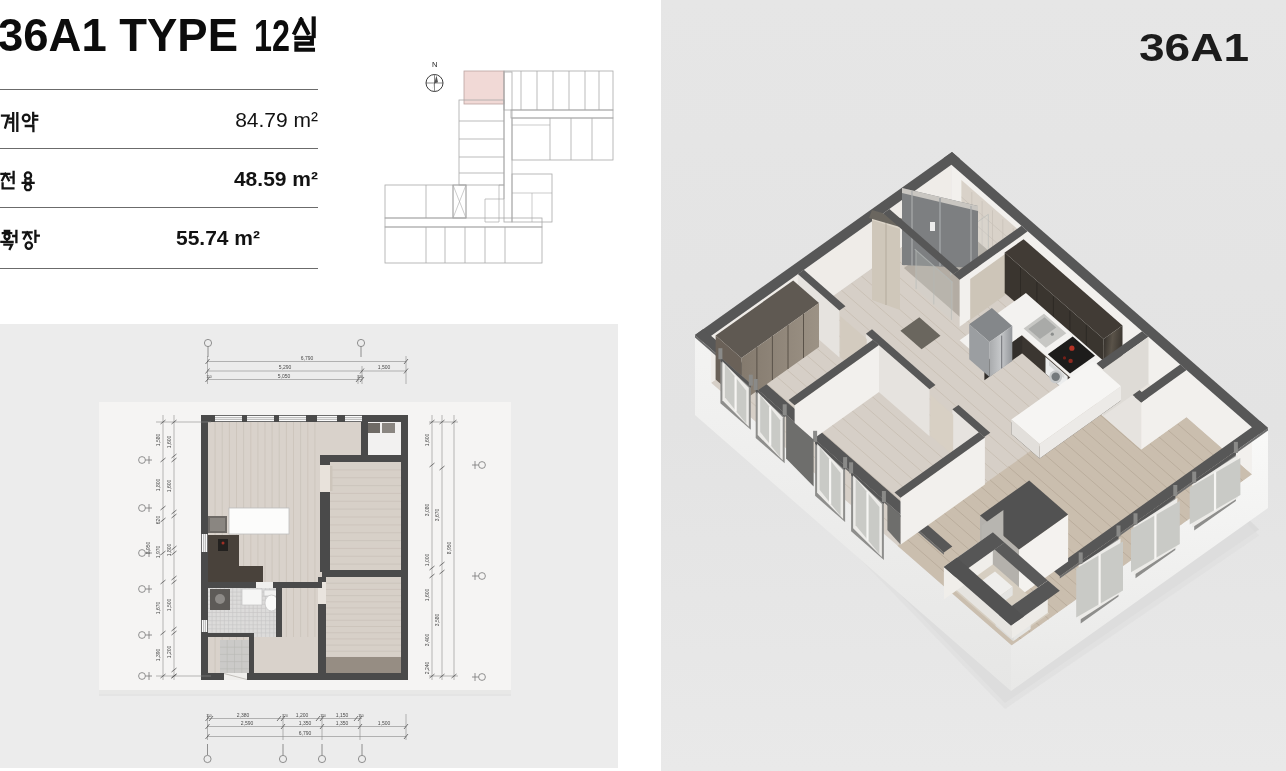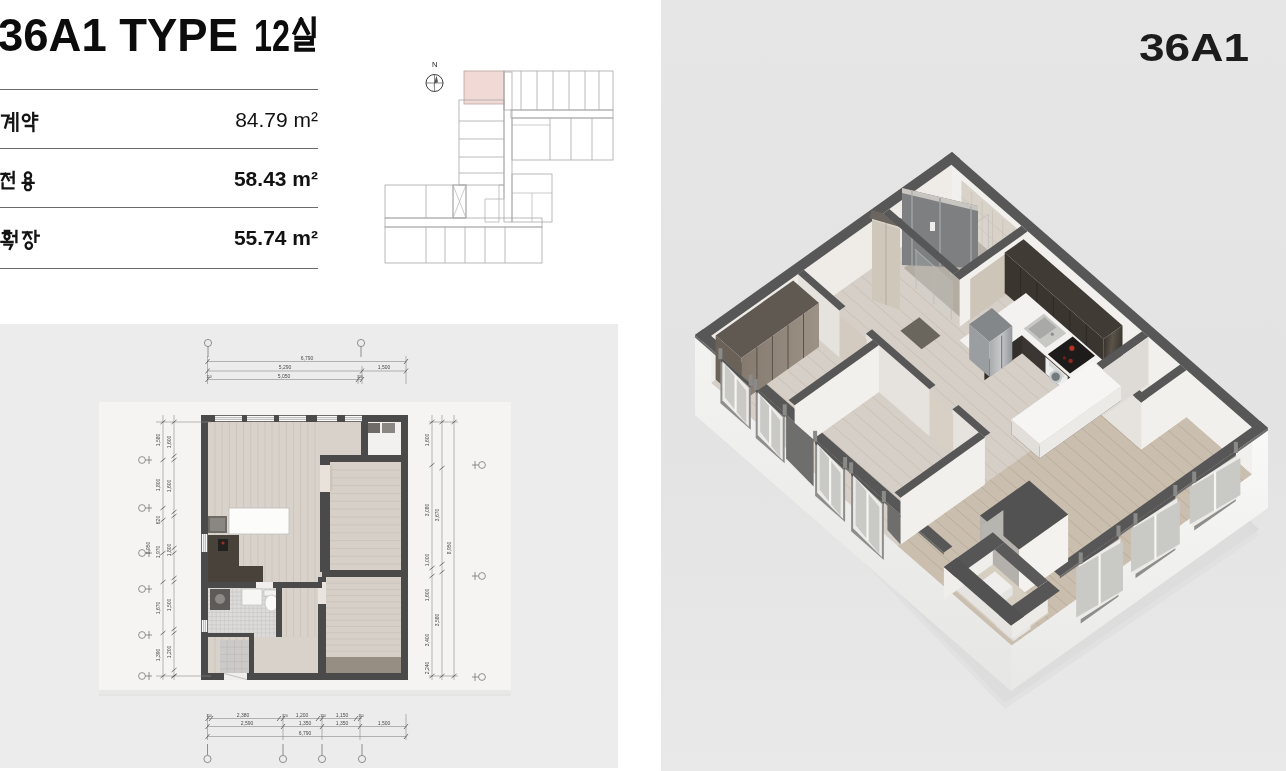--- a/index.html
+++ b/index.html
@@ -56,21 +56,21 @@
       </g>
       <g transform="translate(21.6,0)">
         <g transform="translate(0,0) scale(1.0)" fill="none" stroke="#141414" stroke-width="2.3" stroke-linecap="square">
           <circle cx="6.4" cy="4.4" r="3.1"></circle>
           <path d="M3.8,8.9 L3.8,11.6 M9,8.9 L9,11.6 M1,11.8 L12,11.8"></path>
           <circle cx="6.4" cy="16.2" r="3.0"></circle>
         </g>
       </g>
     </g>
   </svg>
-<div class="abs" style="left:118px;top:167px;width:200px;text-align:right;font-weight:bold;font-size:21px;color:#121212">58.43 m²</div>
+<div class="abs" style="left:118px;top:167px;width:200px;text-align:right;font-weight:bold;font-size:21px;color:#121212">48.59 m²</div>
 <div class="abs" style="left:0;top:207px;width:318px;height:0;border-top:1px solid #6b6b6b"></div>
 
 <svg class="abs" style="left:0;top:228px" width="60" height="24" viewBox="0 0 60 24">
     <g transform="translate(0,2)">
       <g transform="translate(0.0,0)">
         <g transform="translate(0,0) scale(1.0)" fill="none" stroke="#141414" stroke-width="2.3" stroke-linecap="square">
           <path d="M4.8,0.9 L9.2,0.9 M2.8,3.2 L11.2,3.2"></path>
           <circle cx="7" cy="6.6" r="2.5"></circle>
           <path d="M7,9.3 L7,11.6 M1.4,11.8 L12.6,11.8"></path>
           <path d="M16.4,1 L16.4,12 M13.2,6 L16.4,6"></path>
@@ -79,21 +79,21 @@
       </g>
       <g transform="translate(21.6,0)">
         <g transform="translate(0,0) scale(1.0)" fill="none" stroke="#141414" stroke-width="2.3" stroke-linecap="square">
           <path d="M1.4,2.4 L10,2.4 M5.7,2.4 L2.4,8.6 M5.7,2.4 L9.2,8.6"></path>
           <path d="M13.8,0.9 L13.8,11.8 M13.8,5.6 L17.2,5.6"></path>
           <circle cx="7.2" cy="15.6" r="3.2"></circle>
         </g>
       </g>
     </g>
   </svg>
-<div class="abs" style="left:118px;top:226px;width:200px;text-align:right;font-weight:bold;font-size:21px;color:#121212">55.74 m²</div>
+<div class="abs" style="left:118px;top:226px;width:200px;text-align:center;font-weight:bold;font-size:21px;color:#121212">55.74 m²</div>
 <div class="abs" style="left:0;top:268px;width:318px;height:0;border-top:1px solid #6b6b6b"></div>
 
 <svg class="abs" style="left:375px;top:55px" width="255" height="215" viewBox="0 0 255 215">
     <g stroke="#3c3c3c" fill="none" stroke-width="1">
       <circle cx="59.5" cy="28" r="8.5"></circle>
       <line x1="51" y1="28" x2="68" y2="28" stroke-width="0.6"></line>
       <line x1="59.5" y1="19.5" x2="59.5" y2="36.5" stroke-width="0.6"></line>
       <path d="M61.5,20.5 L57,35.5 L59.2,28.6 Z" fill="#111" stroke="none"></path>
       <path d="M61.5,20.5 L59.2,28.6 L63,27.2 Z" fill="#555" stroke="none"></path>
     </g>

